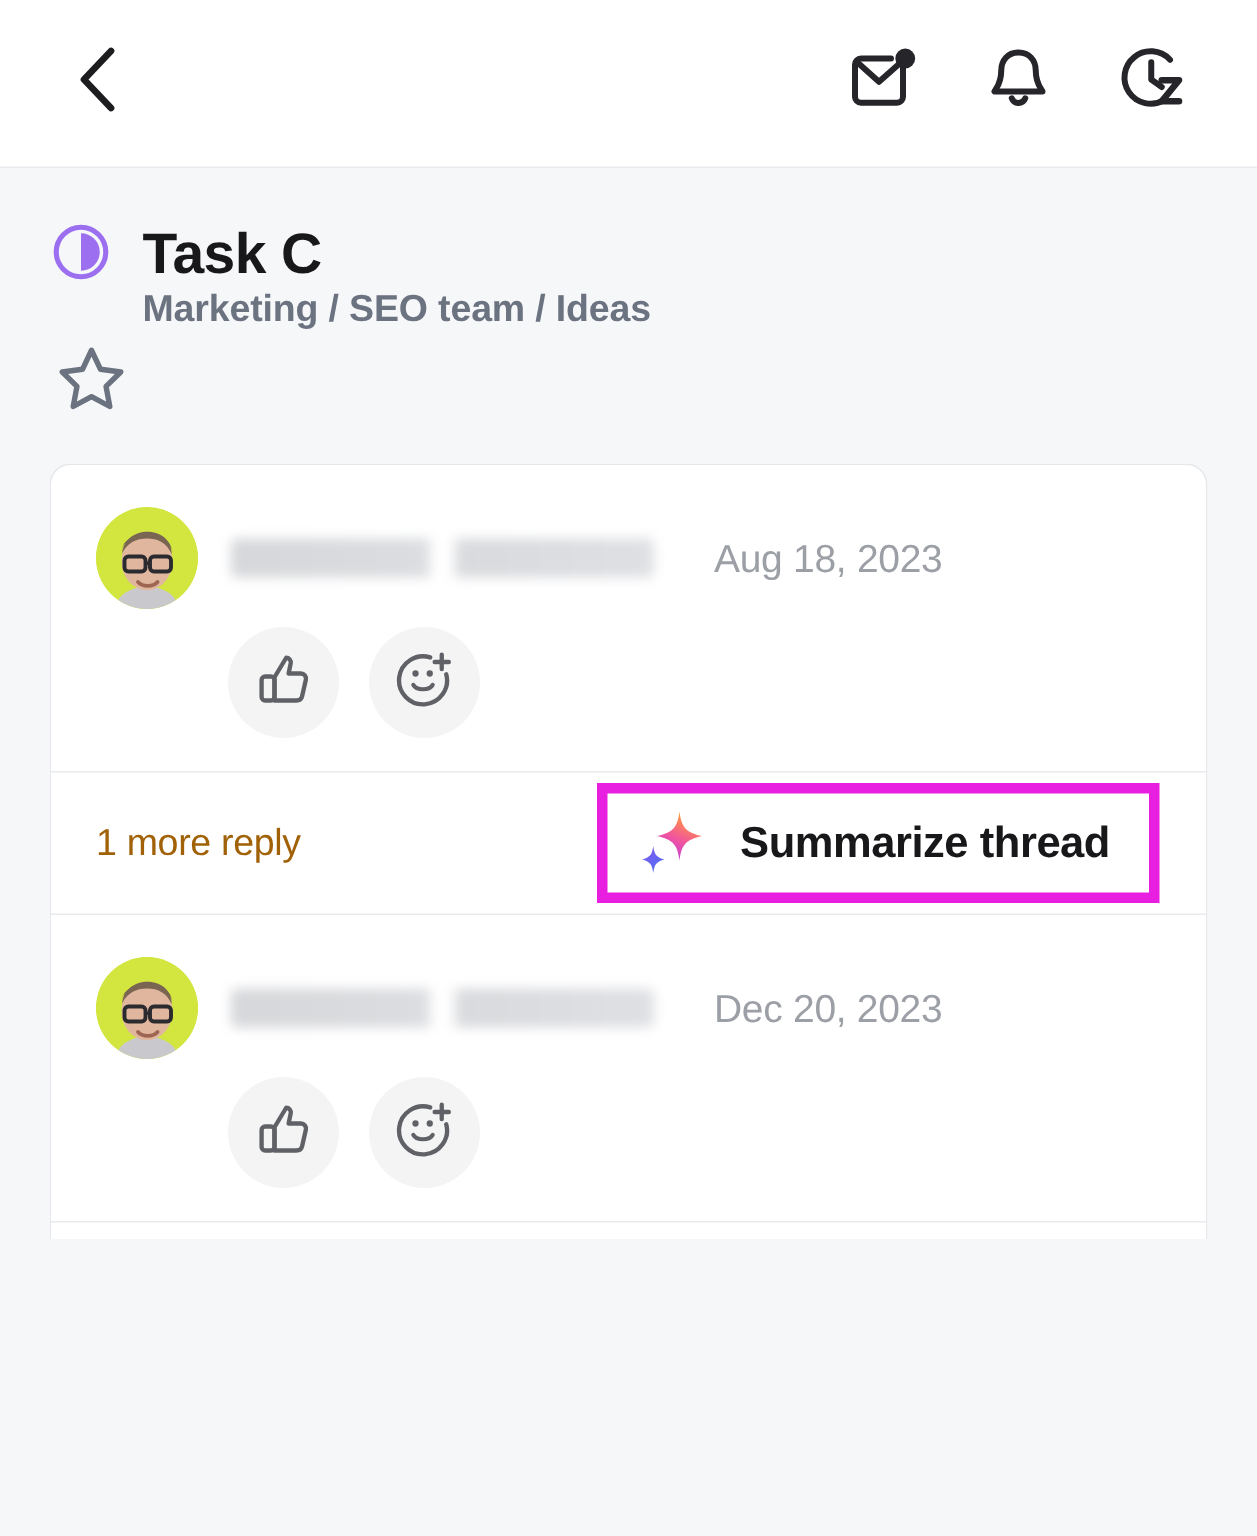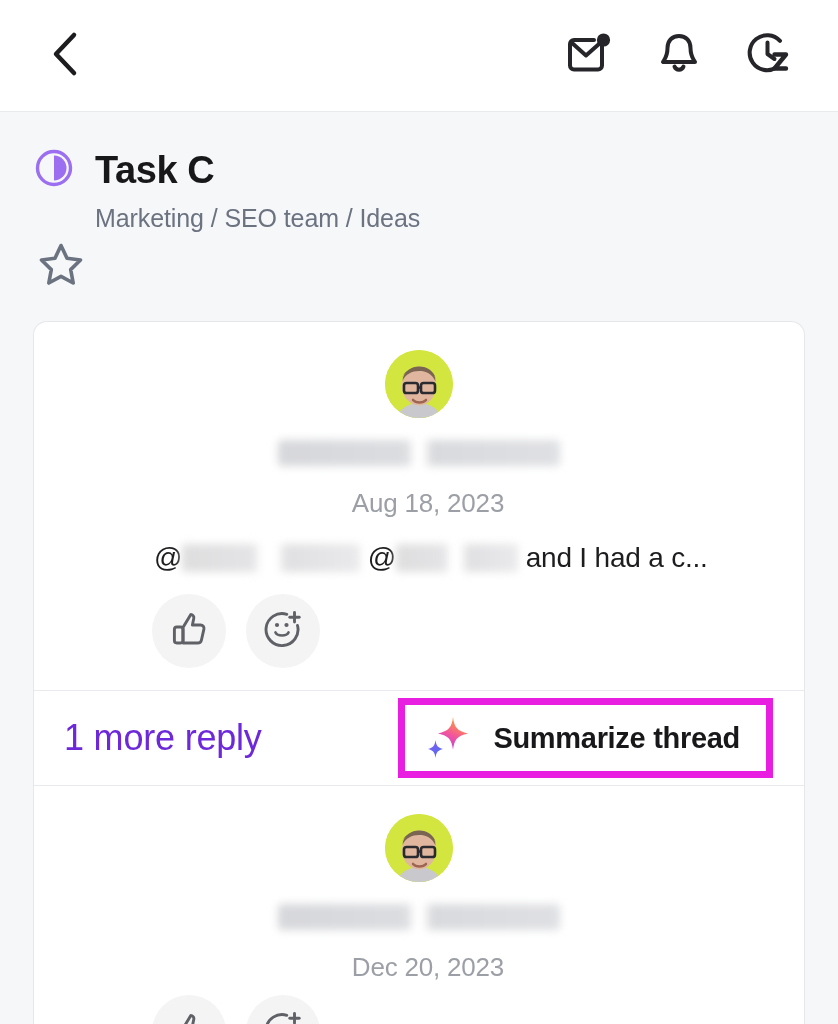--- a/index.html
+++ b/index.html
@@ -68,25 +68,26 @@
     cursor: pointer;
   }
   .task-title {
     font-size: 38px;
     font-weight: bold;
     color: #18181a;
     letter-spacing: -0.4px;
     line-height: 1;
   }
   .breadcrumb {
-    margin-top: 14px;
+    margin-top: 2px;
     margin-left: 61px;
     font-size: 25px;
     color: #6b7280;
     letter-spacing: -0.1px;
+    font-weight: bold;
   }
   .star-btn {
     width: 54px; height: 54px;
     flex: 0 0 auto;
     display: flex; align-items: center; justify-content: center;
     margin-top: 6px;
     cursor: pointer;
   }
 
   
@@ -99,21 +100,20 @@
     overflow: hidden;
   }
 
   .comment {
     padding: 28px 30px 22px 30px;
   }
   .comment-head {
     display: flex;
     align-items: center;
     gap: 22px;
-    flex-direction: column;
   }
   .avatar {
     width: 68px; height: 68px;
     border-radius: 50%;
     flex: 0 0 auto;
     overflow: hidden;
     background: #d2e63f;
     position: relative;
   }
   .avatar svg { display: block; }
@@ -174,22 +174,22 @@
   .replies-bar {
     border-top: 1px solid #e9eaed;
     border-bottom: 1px solid #e9eaed;
     height: 96px;
     padding: 0 30px 0 30px;
     display: flex;
     align-items: center;
     justify-content: space-between;
   }
   .more-replies {
-    font-size: 36px;
-    color: #6d28d9;
+    font-size: 25px;
+    color: #a16207;
     letter-spacing: -0.2px;
     cursor: pointer;
   }
   .highlight-box {
     border: 7px solid #e81fe0;
     background: #ffffff;
     padding: 8px 26px 8px 18px;
     display: flex;
     align-items: center;
     gap: 20px;
@@ -299,26 +299,20 @@
             <path d="M17.5 31 C18 21 27 16.5 34 16.5 C42 16.5 50.5 21 50.5 31.5 C47 23.5 41 21 34 21 C27 21 20.5 24 17.5 31 Z" fill="#7a6452"></path>
             <rect x="19" y="33" width="14" height="10" rx="2.6" fill="none" stroke="#2b2b2f" stroke-width="2.6"></rect>
             <rect x="36" y="33" width="14" height="10" rx="2.6" fill="none" stroke="#2b2b2f" stroke-width="2.6"></rect>
             <path d="M33 37.5 H36" stroke="#2b2b2f" stroke-width="2.4"></path>
             <path d="M28 50 C31 53.4 38 53.4 41 50" stroke="#9e6652" stroke-width="2.6" stroke-linecap="round" fill="none"></path>
           </svg>
         </div>
         <div class="author-redacted" style="width:282px"></div>
         <div class="comment-date">Aug 18, 2023</div>
       </div>
-      <div class="comment-body">
-        <span class="mention">@<span class="mention-blur" style="width:178px"></span></span>
-        <span> </span>
-        <span class="mention">@<span class="mention-blur" style="width:122px"></span></span>
-        <span> and I had a c...</span>
-      </div>
       <div class="reactions">
         <div class="reaction-btn">
           <span>
             <svg width="36" height="36" viewBox="0 0 36 36" fill="none">
               <path d="M12 32 V16.5 L19.8 3.5 C21.6 3.5 23.2 5.2 22.8 7.3 L21.4 14 H29.6 C31.8 14 33.4 16 32.9 18.1 L30.4 29.2 C30 31.1 28.4 32 26.6 32 Z" stroke="#5f6167" stroke-width="2.9" stroke-linejoin="round" stroke-linecap="round"></path>
               <rect x="3.4" y="16" width="8.6" height="16" rx="2.4" stroke="#5f6167" stroke-width="2.9" stroke-linejoin="round"></rect>
             </svg>
           </span>
         </div>
         <div class="reaction-btn">

